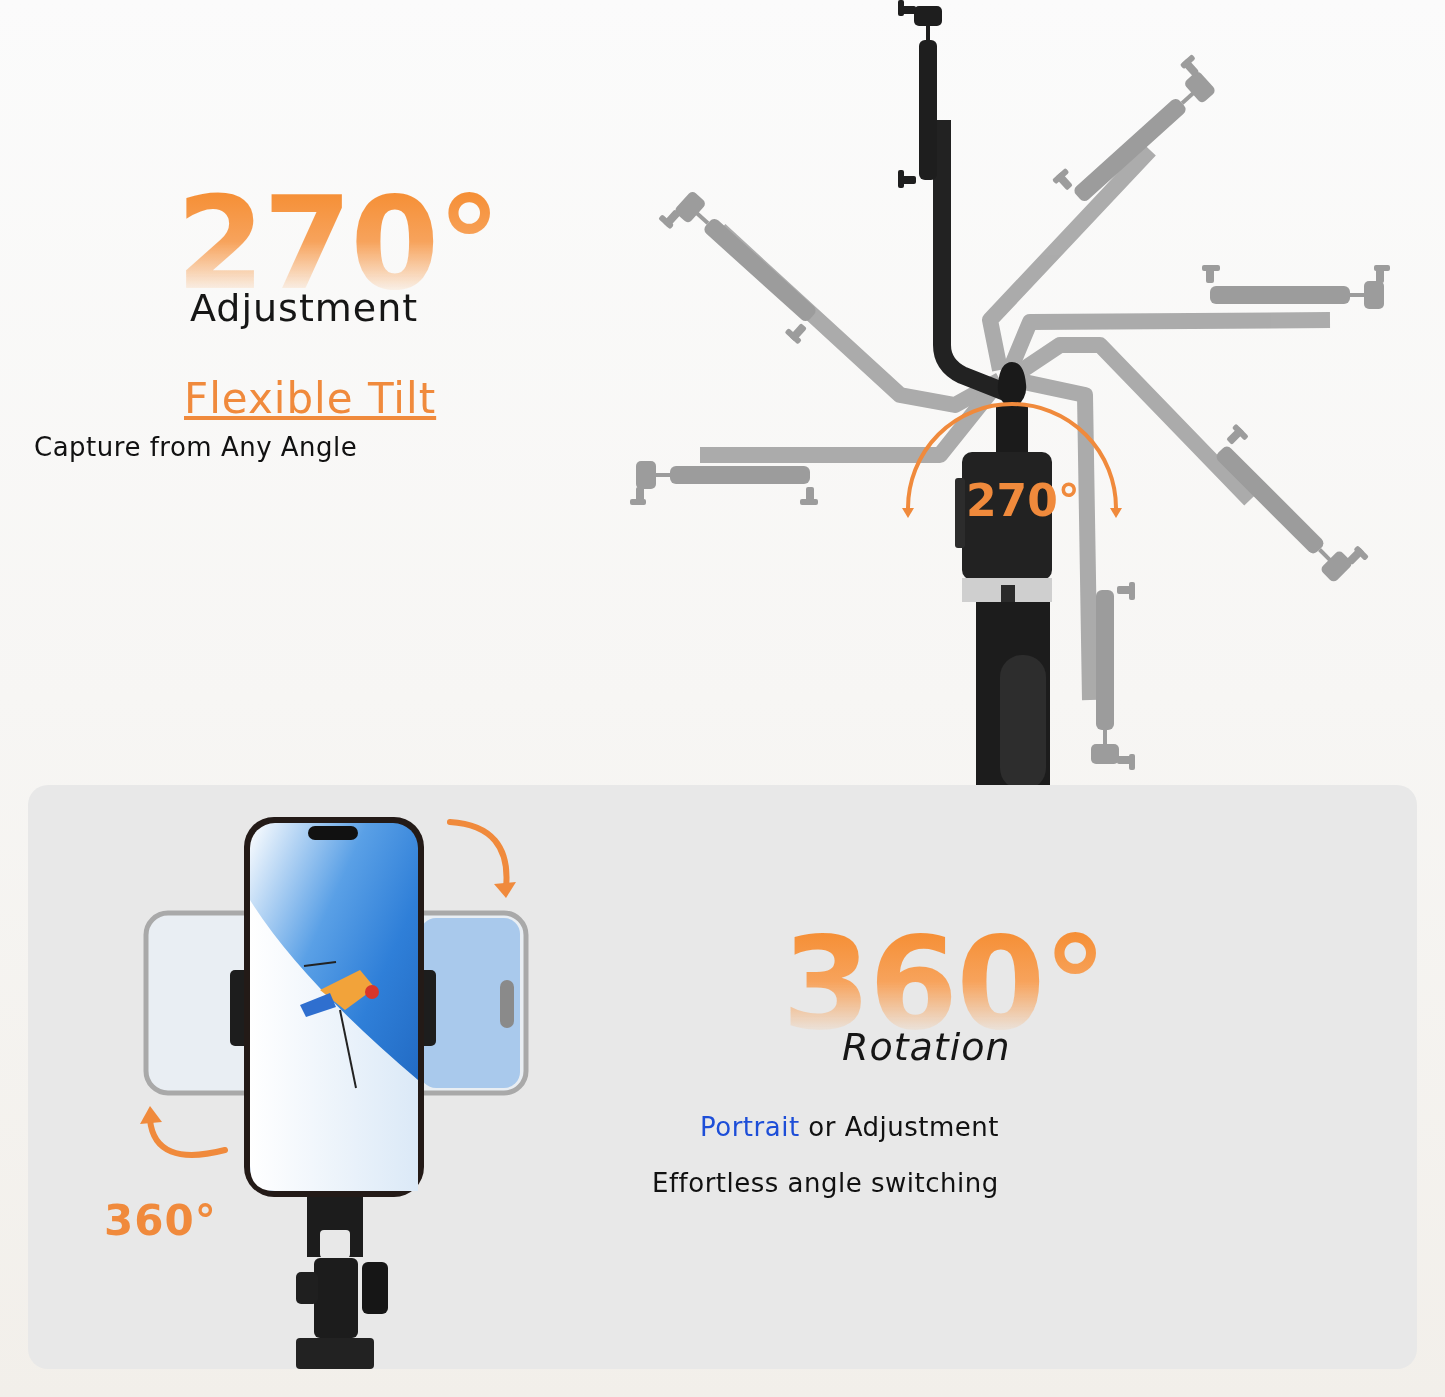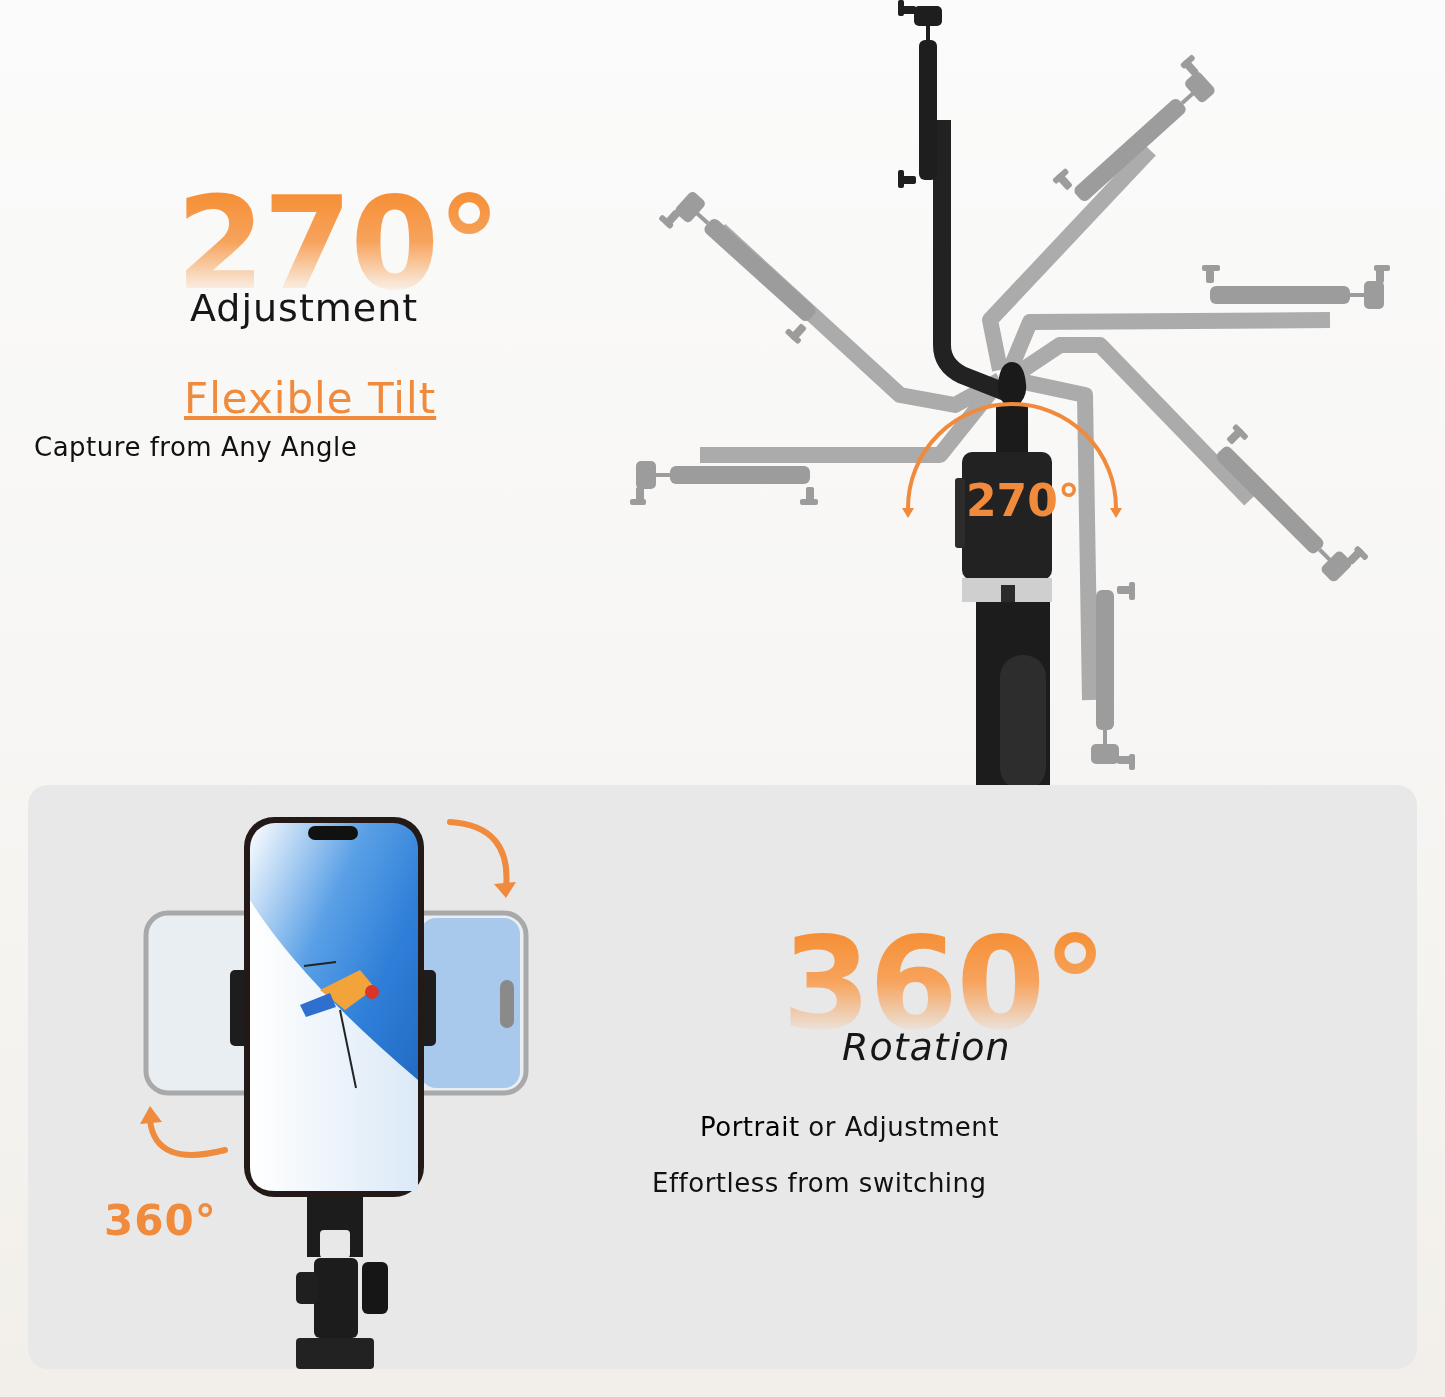--- a/index.html
+++ b/index.html
@@ -26,21 +26,21 @@
 
   .sub-label { position: absolute; font-size: 38px; color: #161616; font-weight: normal; letter-spacing: 1px; white-space: nowrap; }
   .lbl-adjust { left: 190px; top: 286px; }
   .lbl-rotation { left: 842px; top: 1025px; font-style: italic; }
 
   .feat-orange { position: absolute; font-size: 42px; color: #f08a3c; white-space: nowrap; letter-spacing: 1px; text-decoration: underline; }
   .feat-line   { position: absolute; font-size: 26px; color: #111; white-space: nowrap; letter-spacing: 0.5px; }
   .tilt-title { left: 184px; top: 374px; }
   .tilt-desc  { left: 34px;  top: 432px; }
   .rot-line1  { left: 700px; top: 1112px; }
-  .rot-line1 .o { color: #000000; }
+  .rot-line1 .o { color: #1d4ed8; }
   .rot-desc   { left: 652px; top: 1168px; }
 
   
   .diagram { position: absolute; left: 620px; top: 0; width: 825px; height: 790px; }
 
   
   .panel {
     position: absolute; left: 28px; top: 785px; width: 1389px; height: 584px;
     background: #e8e8e8; border-radius: 20px;
   }
@@ -174,13 +174,13 @@
     <rect x="296" y="1272" width="22" height="32" rx="5" fill="#1f1f1f"></rect>
     <rect x="362" y="1262" width="26" height="52" rx="6" fill="#161616"></rect>
     <rect x="296" y="1338" width="78" height="31" rx="4" fill="#222"></rect>
   </svg>
 </div>
 <div class="small-360">360°</div>
 
 <div class="big-num num-360">360°</div>
 <div class="sub-label lbl-rotation">Rotation</div>
 <div class="feat-line rot-line1"><span class="o">Portrait</span><span> or Adjustment</span></div>
-<div class="feat-line rot-desc">Effortless from switching</div>
+<div class="feat-line rot-desc">Effortless angle switching</div>
 
 </body></html>

